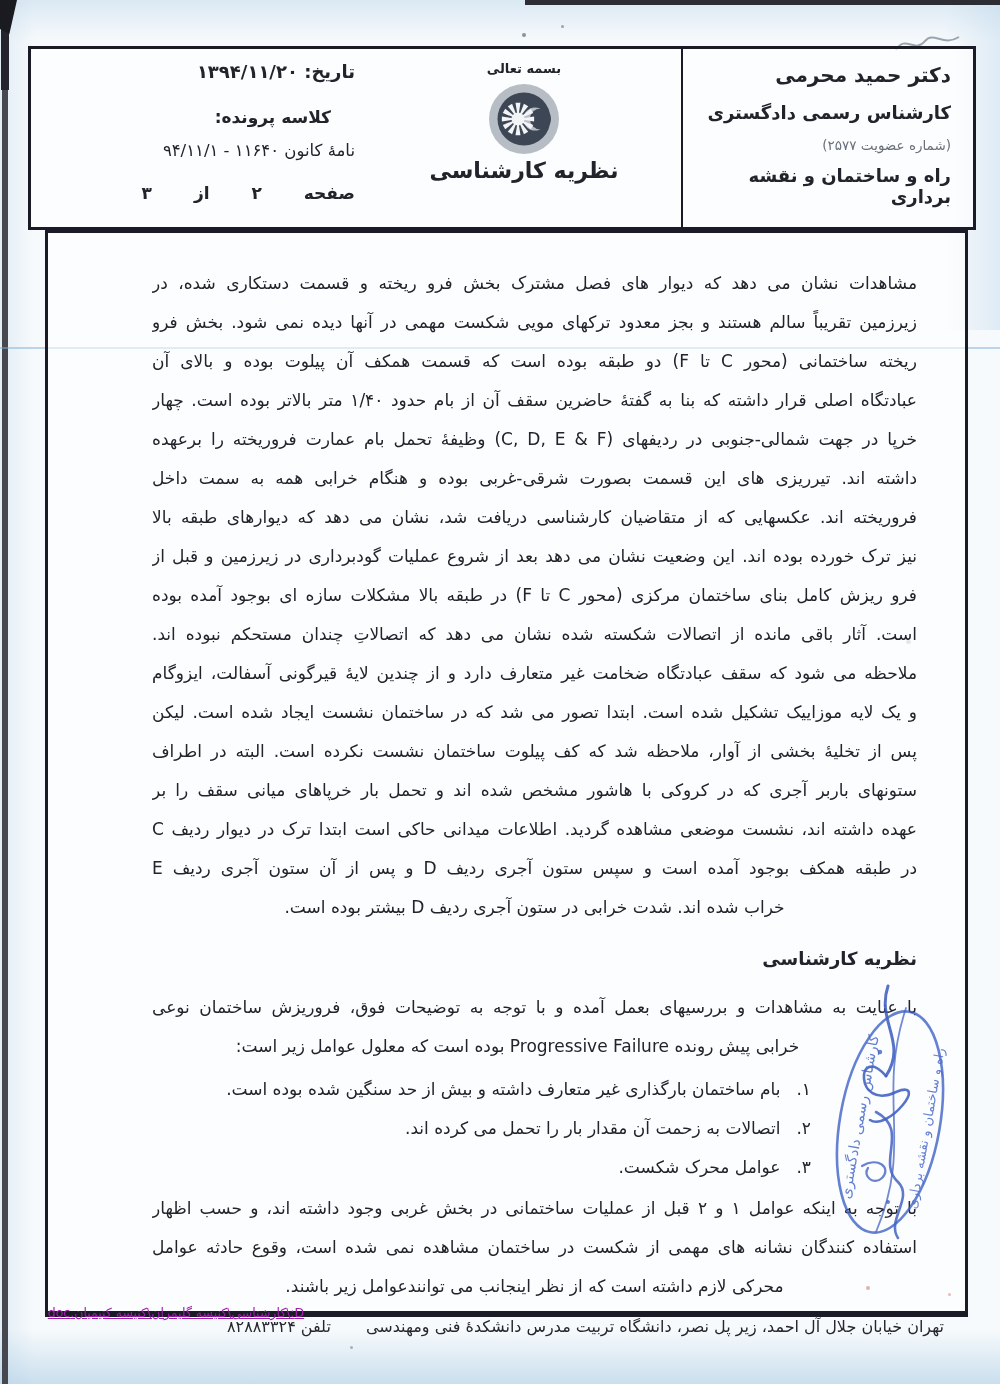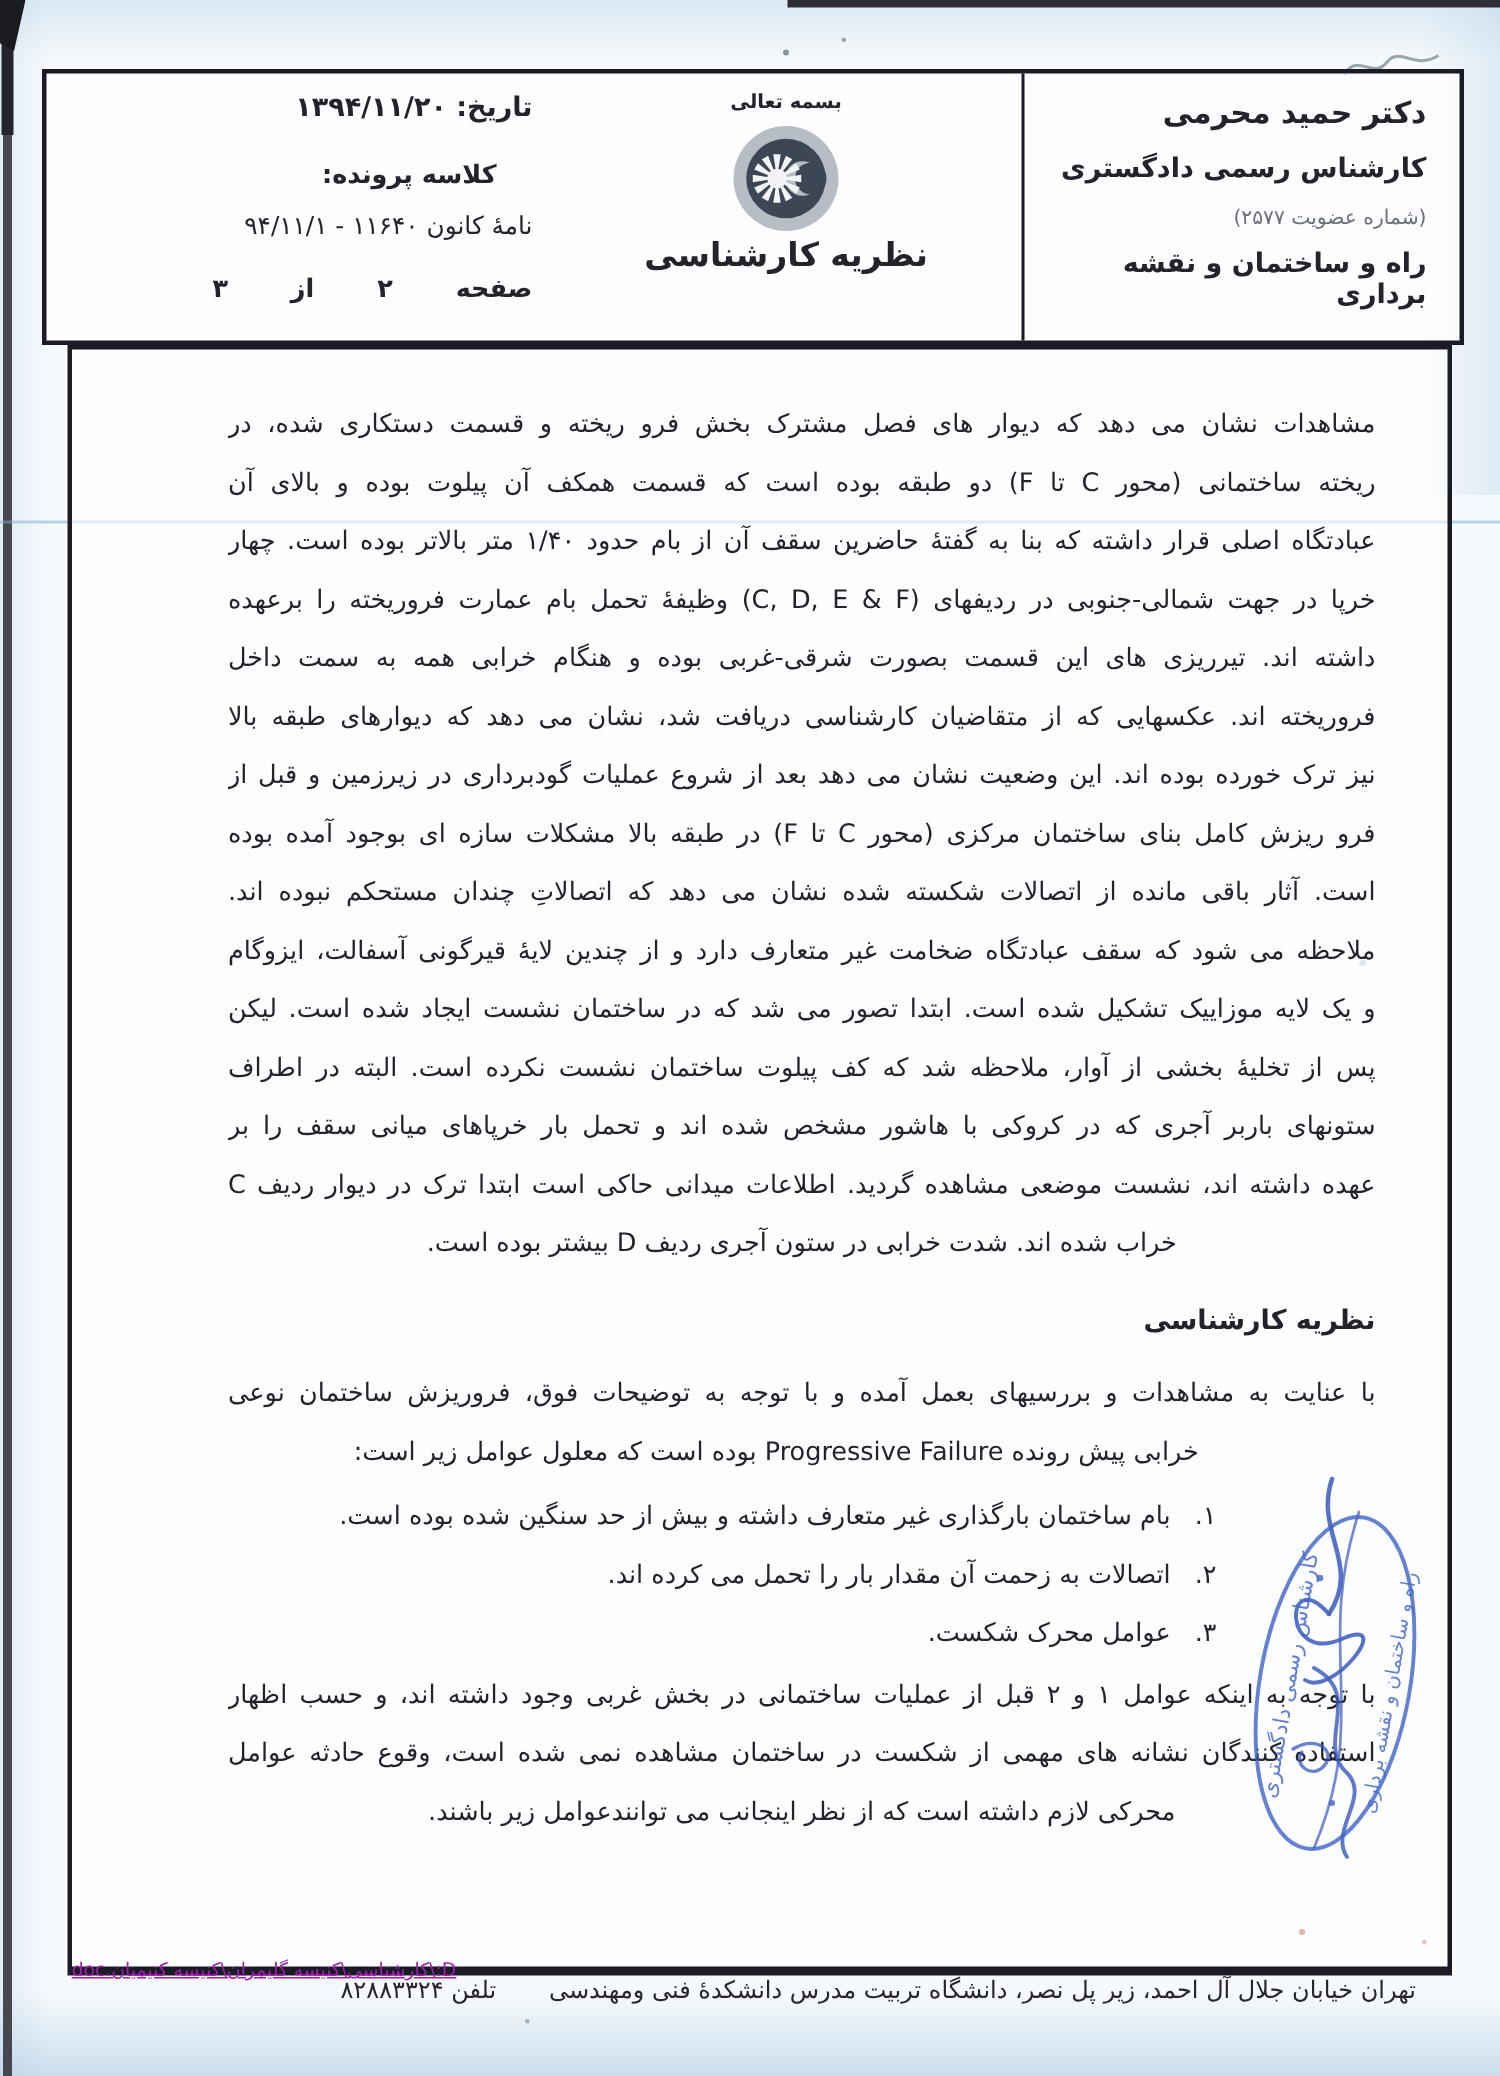--- a/index.html
+++ b/index.html
@@ -135,33 +135,35 @@
       <div class="h-title2">کارشناس رسمی دادگستری</div>
       <div class="h-member">(شماره عضویت ۲۵۷۷)</div>
       <div class="h-field">راه و ساختمان و نقشه برداری</div>
     </div>
   </div>
 
   <div class="mbox">
     <div class="btext">
 
       <div class="ln jt">مشاهدات نشان می دهد که دیوار های فصل مشترک بخش فرو ریخته و قسمت دستکاری شده، در</div>
+      <div class="ln jt">زیرزمین تقریباً سالم هستند و بجز معدود ترکهای مویی شکست مهمی در آنها دیده نمی شود. بخش فرو</div>
       <div class="ln jt">ریخته ساختمانی (محور C تا F) دو طبقه بوده است که قسمت همکف آن پیلوت بوده و بالای آن</div>
       <div class="ln jt">عبادتگاه اصلی قرار داشته که بنا به گفتهٔ حاضرین سقف آن از بام حدود ۱/۴۰ متر بالاتر بوده است. چهار</div>
       <div class="ln jt">خرپا در جهت شمالی-جنوبی در ردیفهای (C, D, E &amp; F) وظیفهٔ تحمل بام عمارت فروریخته را برعهده</div>
       <div class="ln jt">داشته اند. تیرریزی های این قسمت بصورت شرقی-غربی بوده و هنگام خرابی همه به سمت داخل</div>
       <div class="ln jt">فروریخته اند. عکسهایی که از متقاضیان کارشناسی دریافت شد، نشان می دهد که دیوارهای طبقه بالا</div>
       <div class="ln jt">نیز ترک خورده بوده اند. این وضعیت نشان می دهد بعد از شروع عملیات گودبرداری در زیرزمین و قبل از</div>
       <div class="ln jt">فرو ریزش کامل بنای ساختمان مرکزی (محور C تا F) در طبقه بالا مشکلات سازه ای بوجود آمده بوده</div>
       <div class="ln jt">است.  آثار باقی مانده از اتصالات شکسته شده نشان می دهد که اتصالاتِ چندان مستحکم نبوده اند.</div>
       <div class="ln jt">ملاحظه می شود که سقف عبادتگاه ضخامت غیر متعارف دارد و از چندین لایهٔ قیرگونی آسفالت، ایزوگام</div>
       <div class="ln jt">و یک لایه موزاییک تشکیل شده است. ابتدا تصور می شد که در ساختمان نشست ایجاد شده است. لیکن</div>
       <div class="ln jt">پس از تخلیهٔ بخشی از آوار، ملاحظه شد که کف پیلوت ساختمان نشست نکرده است. البته در اطراف</div>
       <div class="ln jt">ستونهای باربر آجری که در کروکی با هاشور مشخص شده اند و تحمل بار خرپاهای میانی سقف را بر</div>
       <div class="ln jt">عهده داشته اند، نشست موضعی مشاهده گردید. اطلاعات میدانی حاکی است ابتدا ترک در دیوار ردیف C</div>
+      <div class="ln jt">در طبقه همکف بوجود آمده است و سپس ستون آجری ردیف D و پس از آن ستون آجری ردیف E</div>
       <div class="ln">خراب شده اند. شدت خرابی در ستون آجری ردیف D بیشتر بوده است.</div>
 
       <div class="sec-h">نظریه کارشناسی</div>
 
       <div class="p2">
         <div class="ln jt">با عنایت به مشاهدات و بررسیهای بعمل آمده و با توجه به توضیحات فوق، فروریزش ساختمان نوعی</div>
         <div class="ln ind">خرابی پیش رونده Progressive Failure بوده است که معلول عوامل زیر است:</div>
       </div>
 
       <div class="olist">

